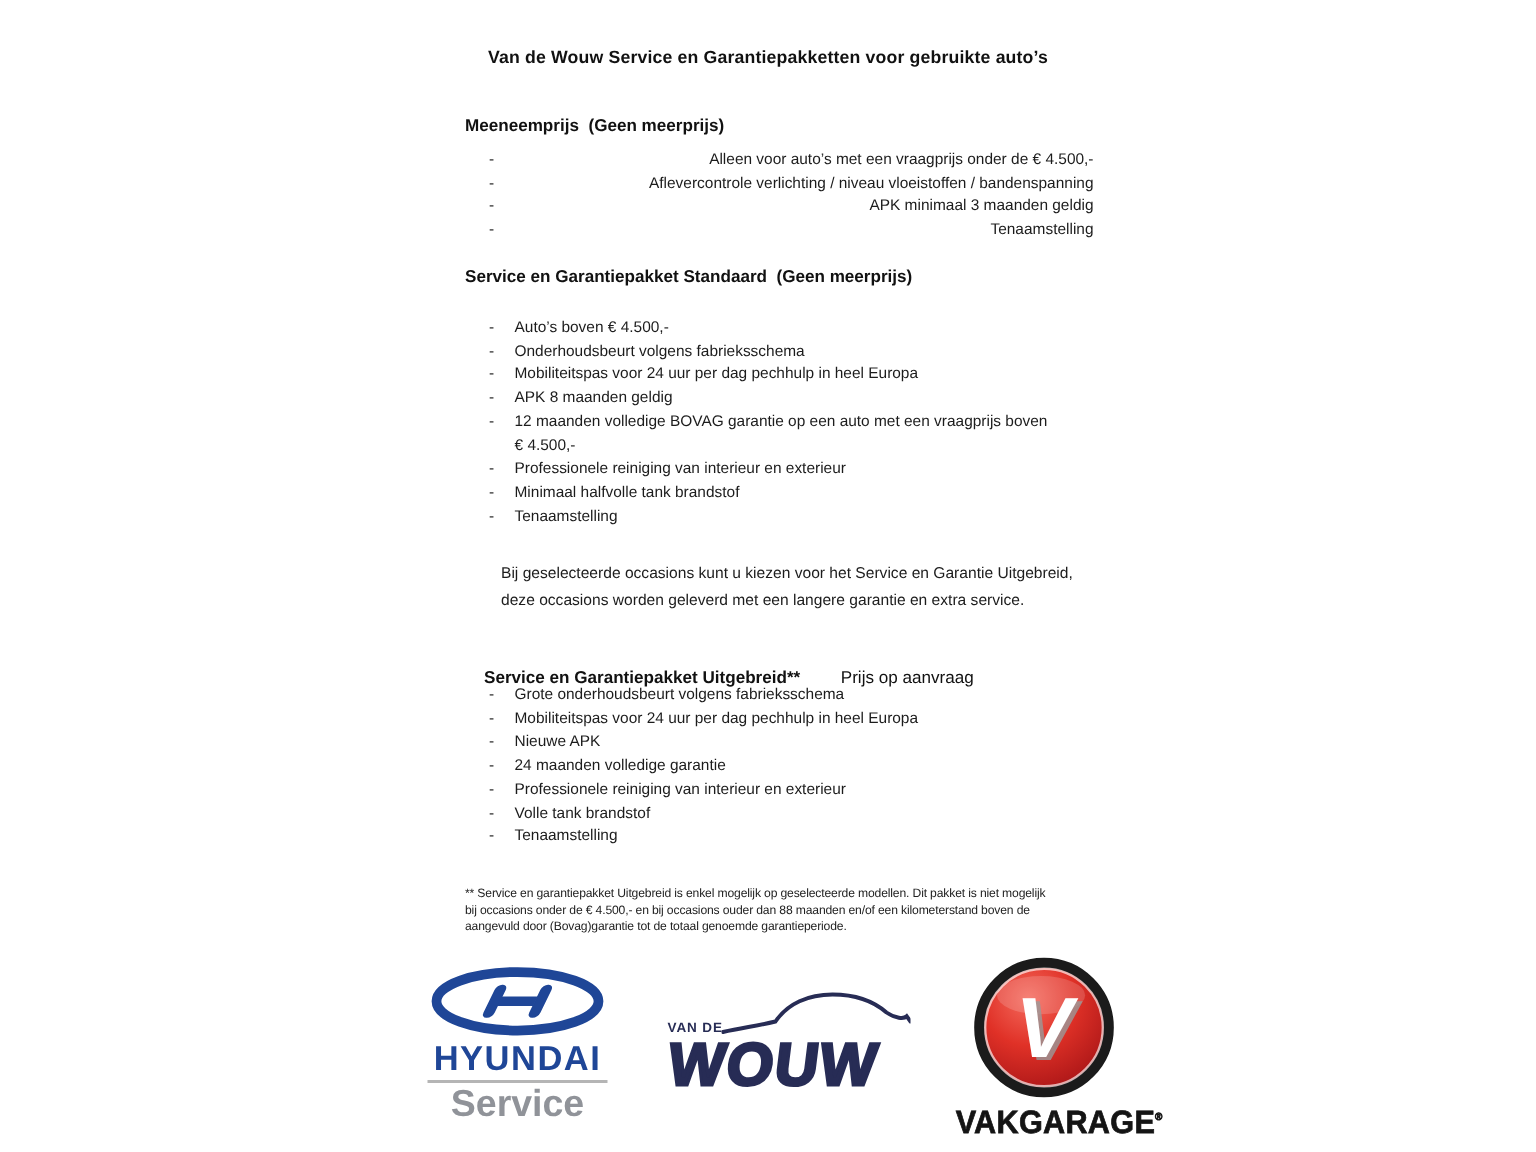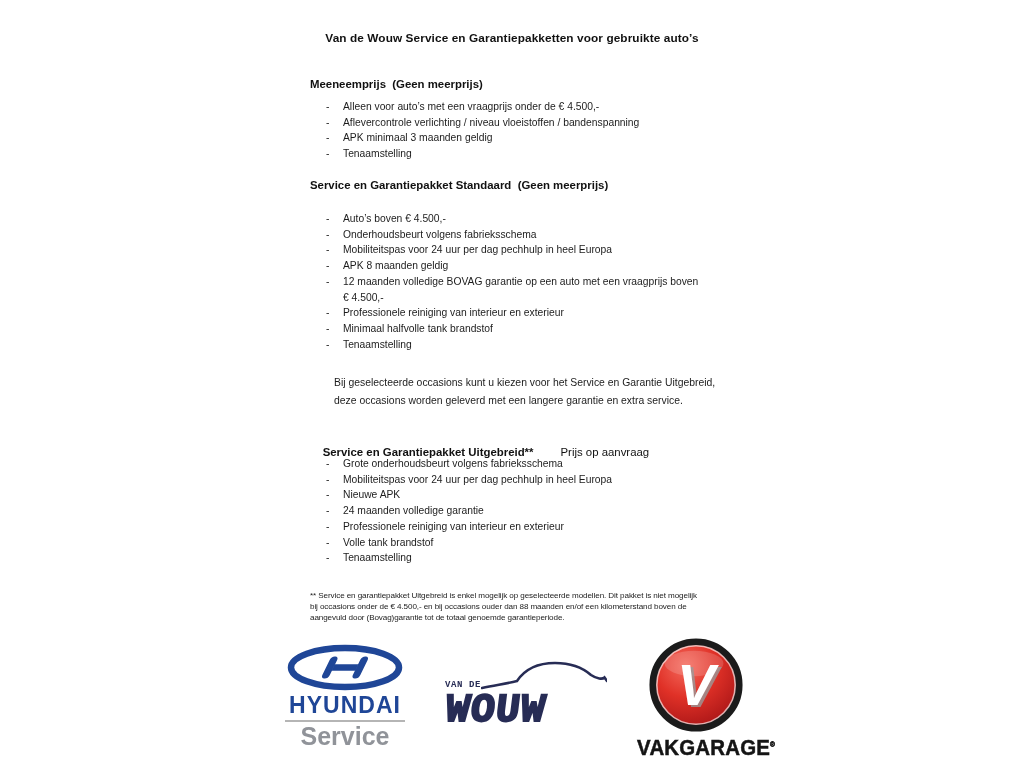--- a/index.html
+++ b/index.html
@@ -30,21 +30,21 @@
   .footnote div {
     font-size:8.1px; line-height:11.2px; letter-spacing:-0.1px;
     white-space:pre; color:#222;
   }
   
   .hyundai { position:absolute; left:283px; top:644px; width:124px; text-align:center; }
   .hyundai svg { display:block; margin:0 auto; }
   .hyundai-word { font-size:23px; font-weight:bold; letter-spacing:1px; margin-top:1px; }
   .hyundai-rule { height:2px; background:#b5b5b5; margin:1px 2px 0 2px; }
   .hyundai-sub { font-size:25px; font-weight:bold; margin-top:0px; }
-  .wouw { position:absolute; left:443px; top:660px; width:166px; height:75px;font-family:Liberation Mono, monospace; }
+  .wouw { position:absolute; left:443px; top:660px; width:166px; height:75px; }
   .wouw-top { position:absolute; left:2px; top:20px; font-size:9px; font-weight:bold; letter-spacing:0.6px; }
   .wouw-car { position:absolute; left:38px; top:1px; }
   .wouw-word {
     position:absolute; left:0px; top:28px; font-size:40px; font-weight:bold;
     letter-spacing:1px; transform:skewX(-7deg); transform-origin:left bottom;
     -webkit-text-stroke:2px currentColor;
   }
   .vakgarage { position:absolute; left:634px; top:636px; width:124px; text-align:center; }
   .vakgarage svg { display:block; margin:0 auto; }
   .vak-word {
@@ -55,21 +55,21 @@
   .vak-word sup { font-size:7px; font-weight:bold; vertical-align:super; }
 </style>
 </head>
 <body>
 
 <div class="page">
 
   <div class="doc-title">Van de Wouw Service en Garantiepakketten voor gebruikte auto’s</div>
 
   <div class="sec-heading" style="top:78px;">Meeneemprijs  (Geen meerprijs)</div>
-  <ul class="items" style="top:99px;">
+  <ul class="items" style="top:99px;text-align:right;">
     <li>Alleen voor auto’s met een vraagprijs onder de €&nbsp;4.500,-</li>
     <li>Aflevercontrole verlichting / niveau vloeistoffen / bandenspanning</li>
     <li>APK minimaal 3 maanden geldig</li>
     <li>Tenaamstelling</li>
   </ul>
 
   <div class="sec-heading" style="top:179px;">Service en Garantiepakket Standaard  (Geen meerprijs)</div>
   <ul class="items" style="top:211px;">
     <li>Auto’s boven €&nbsp;4.500,-</li>
     <li>Onderhoudsbeurt volgens fabrieksschema</li>

